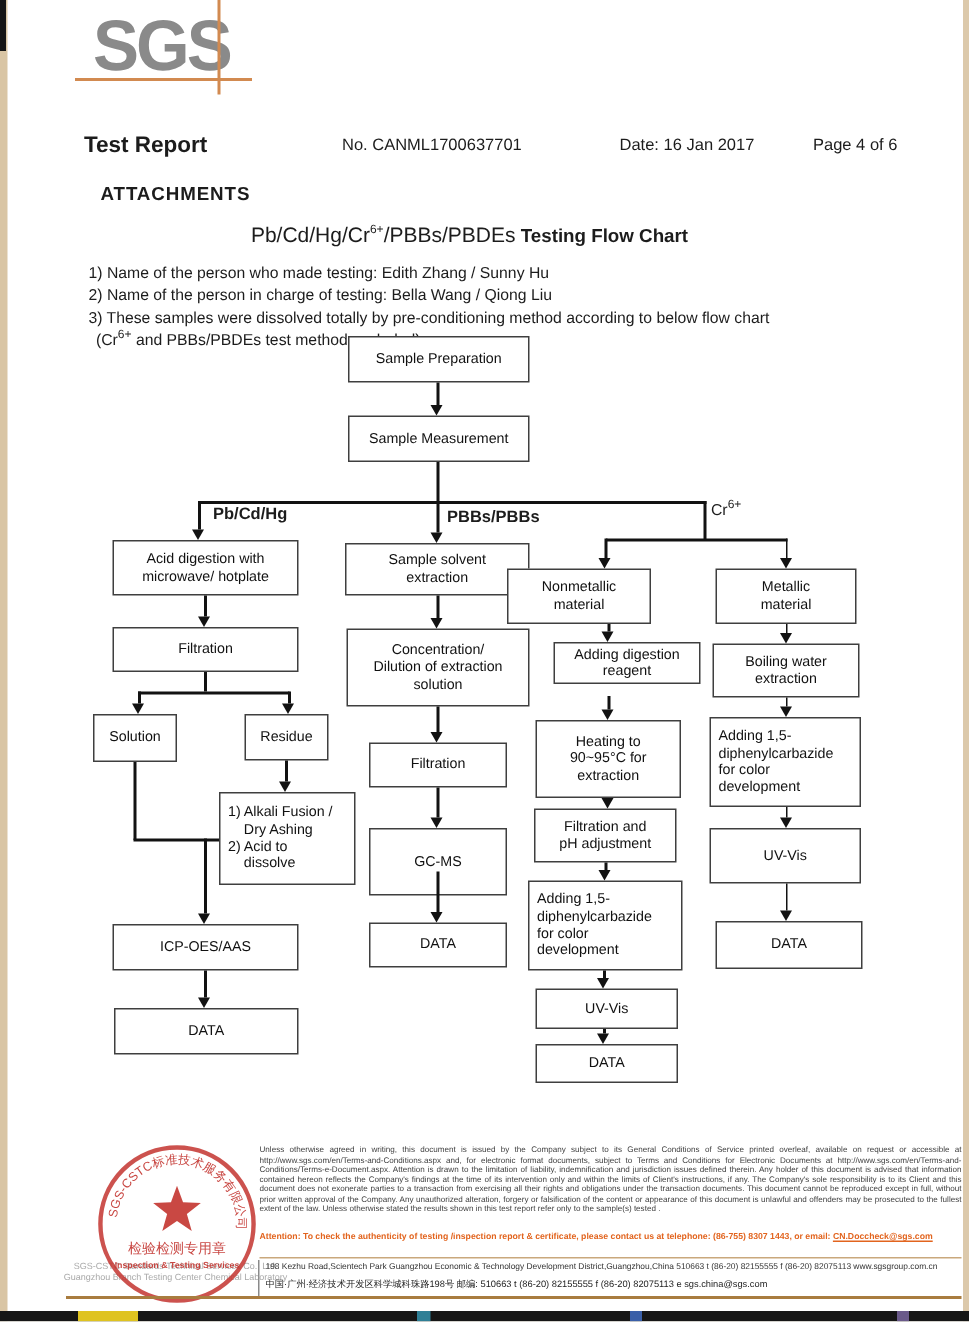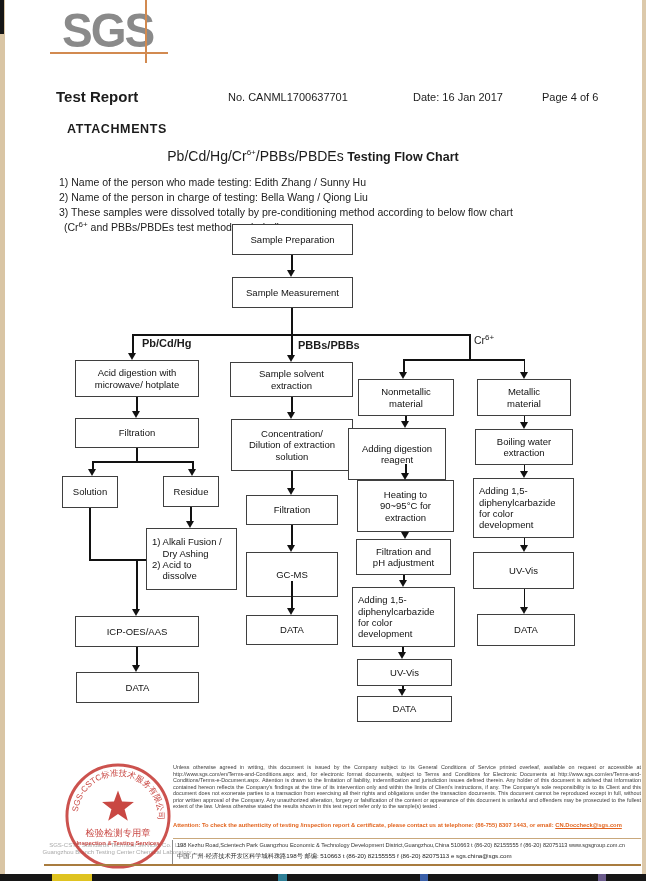--- a/index.html
+++ b/index.html
@@ -86,29 +86,29 @@
   </div>
 
   <div>
 
     <div class="box" style="left:232px;top:224px;width:121px;height:31px;">Sample Preparation</div>
     <div class="box" style="left:232px;top:277px;width:121px;height:31px;">Sample Measurement</div>
     <div class="box" style="left:75px;top:360px;width:124px;height:37px;">Acid digestion with
 microwave/ hotplate</div>
     <div class="box" style="left:230px;top:362px;width:123px;height:35px;">Sample solvent
 extraction</div>
-    <div class="box" style="left:358px;top:379px;width:96px;height:37px;">Nonmetallic
+    <div class="box" style="left:338px;top:379px;width:96px;height:37px;">Nonmetallic
 material</div>
     <div class="box" style="left:477px;top:379px;width:94px;height:37px;">Metallic
 material</div>
     <div class="box" style="left:75px;top:418px;width:124px;height:30px;">Filtration</div>
     <div class="box" style="left:231px;top:419px;width:122px;height:52px;">Concentration/
 Dilution of extraction
 solution</div>
-    <div class="box" style="left:348px;top:428px;width:98px;height:52px;">Adding digestion
+    <div class="box" style="left:369px;top:428px;width:98px;height:28px;">Adding digestion
 reagent</div>
     <div class="box" style="left:475px;top:429px;width:98px;height:36px;">Boiling water
 extraction</div>
     <div class="box" style="left:62px;top:476px;width:56px;height:32px;">Solution</div>
     <div class="box" style="left:163px;top:476px;width:56px;height:31px;">Residue</div>
     <div class="box" style="left:246px;top:495px;width:92px;height:30px;">Filtration</div>
     <div class="box" style="left:357px;top:480px;width:97px;height:52px;">Heating to
 90~95°C for
 extraction</div>
     <div class="box ta-left" style="left:473px;top:478px;width:101px;height:60px;">Adding 1,5-

